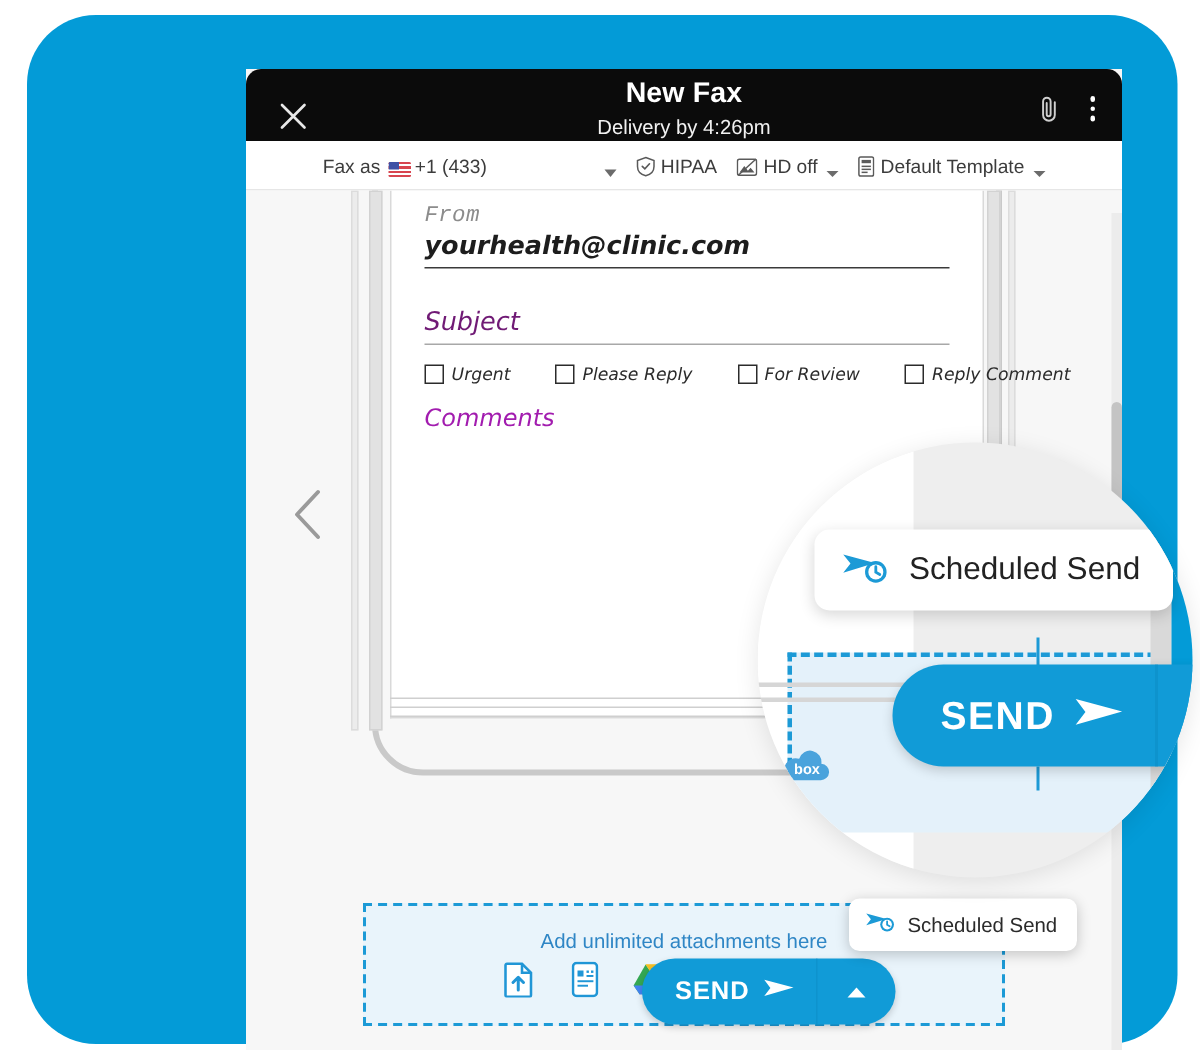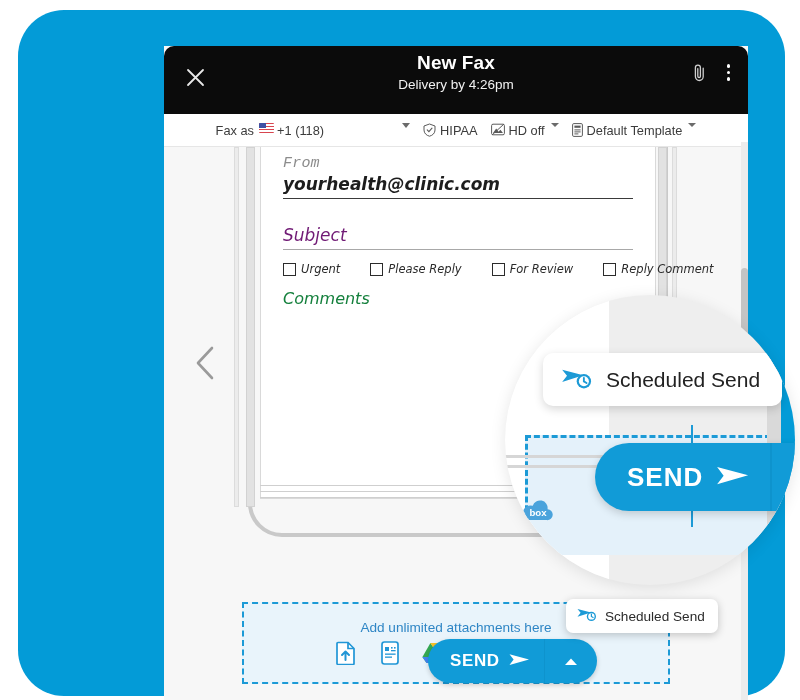--- a/index.html
+++ b/index.html
@@ -41,21 +41,21 @@
     position: absolute;
     left: 164px; top: 46px;
     width: 584px; height: 654px;
     background: #f7f7f7;
     overflow: hidden;
   }
 
   
   .hdr {
     position: relative;
-    height: 68px;
+    height: 48px;
     background: #0b0b0b;
     border-top-left-radius: 10px;
     border-top-right-radius: 10px;
   }
   .hdr-close {
     position: absolute; left: 14px; top: 14px;
     width: 34px; height: 34px;
     display: flex; align-items: center; justify-content: center;
     cursor: pointer;
   }
@@ -81,21 +81,21 @@
   .dots i { width: 3.5px; height: 3.5px; background: #fff; border-radius: 50%; display:block; }
 
   
   .optbar {
     height: 33px; background: #ffffff;
     display: flex; align-items: center; justify-content: center;
     font-size: 12.8px; color: #3c3c3c;
     border-bottom: 1px solid #e6e6e6;
     gap: 0px;
   }
-  .opt { display: flex; align-items: flex-start; cursor: pointer; white-space: nowrap; }
+  .opt { display: flex; align-items: flex-end; cursor: pointer; white-space: nowrap; }
   .opt-faxas { color:#3c3c3c; }
   .flag {
     display:inline-block; width: 15px; height: 10px; margin: 0 3px 0 5px;
     position: relative; border-radius: 1px; overflow: hidden;
     background: repeating-linear-gradient(#d8454f 0 1.45px, #ffffff 1.45px 2.9px);
     vertical-align: -1px;
   }
   .flag::before {
     content:""; position:absolute; left:0; top:0; width:7px; height:5.6px;
     background:#3f51a5;
@@ -166,21 +166,21 @@
 
   .cbrow { display: flex; align-items: center; margin-top: 12px; gap: 30px; }
   .cb { display: flex; align-items: center; gap: 5px; cursor: pointer; }
   .cb-box { width: 13px; height: 13px; border: 1.6px solid #2b2b2b; background:#fff; }
   .cb-lbl {
     font-family: "DejaVu Sans", sans-serif;
     font-style: italic; font-size: 11.5px; color: #2b2b2b; white-space: nowrap;
   }
   .f-comments {
     font-family: "DejaVu Sans", sans-serif;
-    font-style: italic; font-size: 16px; color: #15803d; margin-top: 13px;
+    font-style: italic; font-size: 16px; color: #a21caf; margin-top: 13px;
   }
 
   
   .frame-outline {
     position: absolute;
     left: 84px; top: -40px;
     width: 420px; height: 430px;
     border: 4px solid #c9c9c9;
     border-radius: 34px;
     pointer-events: none;
@@ -339,21 +339,21 @@
               <i></i>
             </div>
         </div>
       </div>
     </div>
 
     <div class="optbar">
       <div class="opt">
         <span class="opt-faxas">Fax as</span>
         <span class="flag"></span>
-        <span>+1 (118)</span>
+        <span>+1 (433)</span>
         <span class="num-gap"></span>
         <span class="caret-dn"></span>
       </div>
 
       <div class="opt">
         <span class="opt-ico">
           <svg width="13" height="14" viewBox="0 0 13 14">
             <path d="M6.5 1 L12 3 v4 c0 3.2 -2.4 5.4 -5.5 6.2 C3.4 12.4 1 10.2 1 7 V3 Z" fill="none" stroke="#5a5a5a" stroke-width="1"></path>
             <path d="M4.2 6.9 L5.9 8.6 L9 5.2" fill="none" stroke="#5a5a5a" stroke-width="1.1" stroke-linecap="round"></path>
           </svg>

